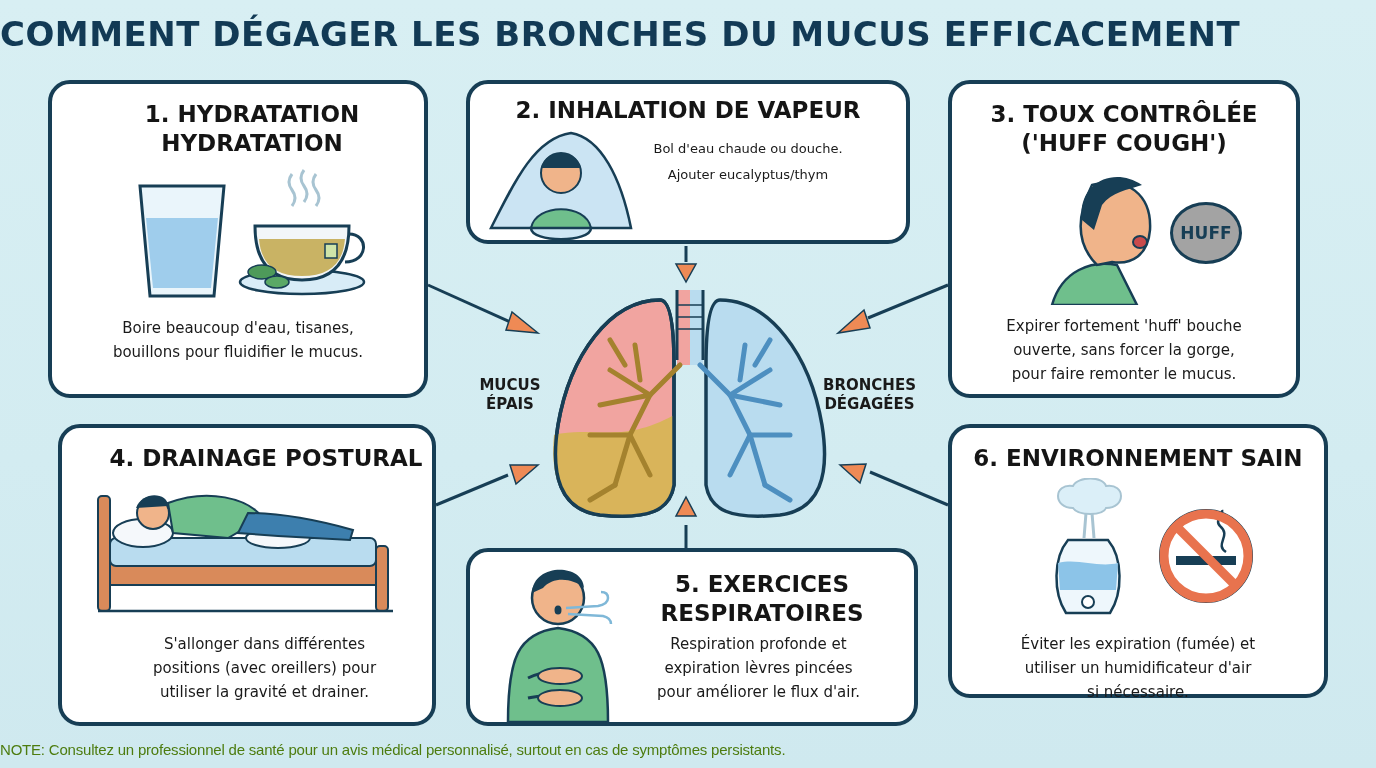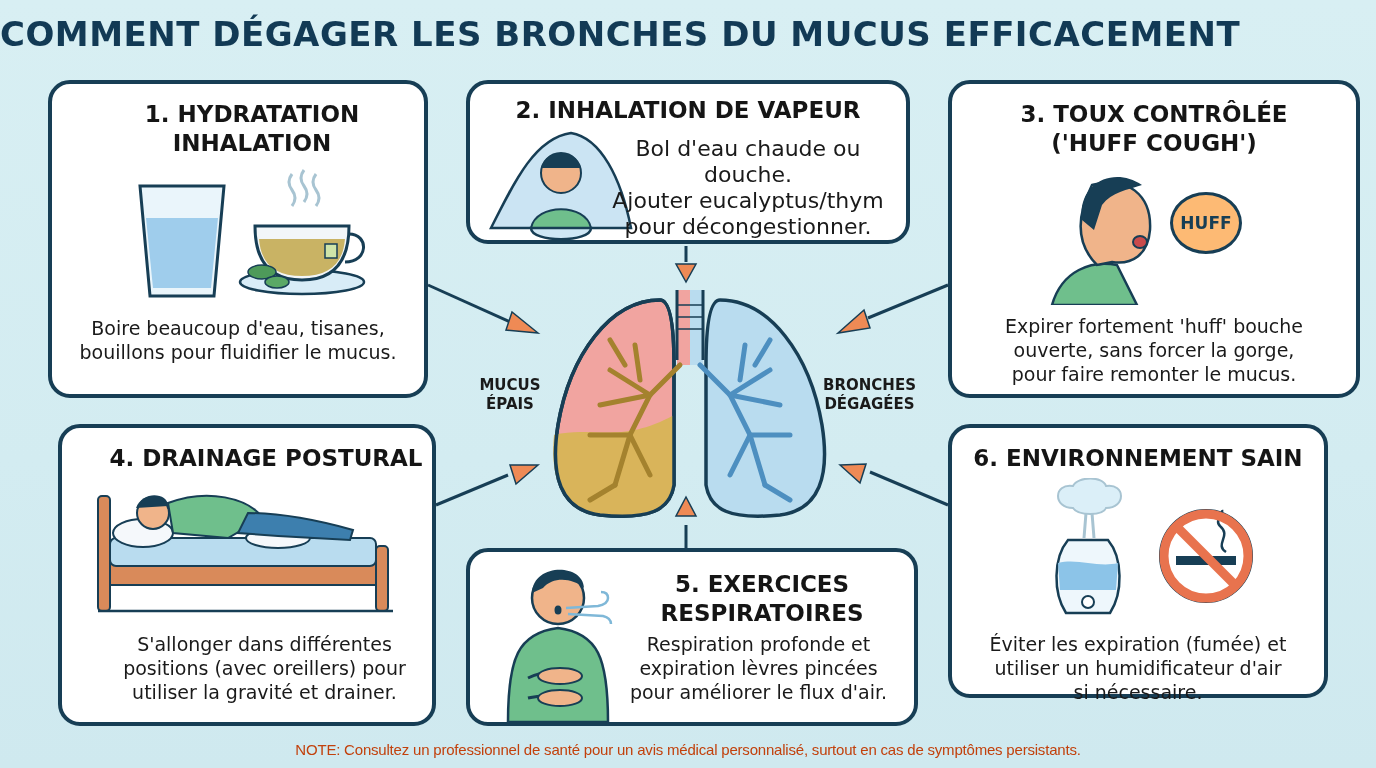--- a/index.html
+++ b/index.html
@@ -23,26 +23,26 @@
       border: 4px solid #173e55;
       border-radius: 22px;
     }
     .card h2 {
       font-family: "DejaVu Sans", "Liberation Sans", sans-serif;
       font-weight: bold; font-size: 23px; line-height: 29px;
       color: #151515; text-align: center;
     }
     .card p {
       font-family: "DejaVu Sans", "Liberation Sans", sans-serif;
-      font-size: 19px; line-height: 24px; color: #1a1a1a; text-align: center;
+      font-size: 15px; line-height: 24px; color: #1a1a1a; text-align: center;
     }
     .ill { position: absolute; }
     .note {
-      position: absolute; left: 0; top: 741px; width: 1376px; text-align: center;
-      font-family: "Liberation Sans", sans-serif; font-size: 15px; color: #c2410c;
+      position: absolute; left: 0; top: 741px; width: 1376px; text-align: left;
+      font-family: "Liberation Sans", sans-serif; font-size: 15px; color: #4d7c0f;
       letter-spacing: -0.2px;
     }
     .lung-label {
       position: absolute; text-align: center;
       font-family: "DejaVu Sans", "Liberation Sans", sans-serif;
       font-weight: bold; font-size: 15px; line-height: 19px; color: #1a1a1a;
     }
     svg.connectors { position: absolute; left: 0; top: 0; }
   </style>
 </head>
@@ -99,21 +99,21 @@
   <div>ÉPAIS</div>
 </div>
 <div class="lung-label" style="left:822px; top:376px; width:95px;">
   <div>BRONCHES</div>
   <div>DÉGAGÉES</div>
 </div>
 
 <div class="card" style="left:48px; top:80px; width:380px; height:318px;">
   <h2 style="margin-top:16px;padding-left:28px;">
     <div>1. HYDRATATION</div>
-    <div>INHALATION</div>
+    <div>HYDRATATION</div>
   </h2>
   <svg class="ill" style="left:80px; top:94px;" width="100" height="125">
     <path d="M8 8 L92 8 L82 118 L18 118 Z" fill="#eaf5fb" stroke="#173e55" stroke-width="3"></path>
     <path d="M14 40 L86 40 L79 110 L21 110 Z" fill="#9fcdec"></path>
   </svg>
   <svg class="ill" style="left:185px; top:80px;" width="140" height="135">
     <path d="M55 10 q-6 8 0 16 q6 8 0 16 M67 6 q-6 8 0 16 q6 8 0 16 M79 10 q-6 8 0 16 q6 8 0 16" stroke="#a8c4d2" stroke-width="3" fill="none"></path>
     <ellipse cx="65" cy="118" rx="62" ry="12" fill="#d8ecf7" stroke="#173e55" stroke-width="2.5"></ellipse>
     <path d="M18 62 L112 62 C112 100 95 116 65 116 C35 116 18 100 18 62 Z" fill="#f2f6f8" stroke="#173e55" stroke-width="3"></path>
     <path d="M22 75 L108 75 C106 100 92 112 65 112 C38 112 24 100 22 75 Z" fill="#c9b364"></path>
@@ -130,39 +130,38 @@
 
 <div class="card" style="left:466px; top:80px; width:444px; height:164px;">
   <h2 style="margin-top:12px;">2. INHALATION DE VAPEUR</h2>
   <svg class="ill" style="left:16px; top:44px;" width="150" height="115">
     <path d="M5 100 C30 50 50 10 85 5 C115 10 135 50 145 100 Z" fill="#cbe4f3" stroke="#173e55" stroke-width="2.5"></path>
     <circle cx="75" cy="45" r="20" fill="#f0b48a" stroke="#173e55" stroke-width="2"></circle>
     <path d="M55 40 C60 20 90 20 95 40" fill="#173e55"></path>
     <path d="M45 100 C50 75 100 75 105 100 Z" fill="#6fbf8c" stroke="#173e55" stroke-width="2"></path>
     <path d="M45 100 C45 115 105 115 105 100 Z" fill="#cfe7f5" stroke="#173e55" stroke-width="2.5"></path>
   </svg>
-  <p style="position:absolute; left:128px; right:8px; top:52px; line-height:26px; font-size:22px;">
+  <p style="position:absolute; left:128px; right:8px; top:52px; line-height:26px; font-size:13px;">
     <span style="display:block">Bol d'eau chaude ou douche.</span>
     <span style="display:block">Ajouter eucalyptus/thym</span>
-    <span style="display:block">pour décongestionner.</span>
-  </p>
-</div>
-
-<div class="card" style="left:948px; top:80px; width:412px; height:318px;">
+  </p>
+</div>
+
+<div class="card" style="left:948px; top:80px; width:352px; height:318px;">
   <h2 style="margin-top:16px;">
     <div>3. TOUX CONTRÔLÉE</div>
     <div>('HUFF COUGH')</div>
   </h2>
   <svg class="ill" style="left:90px; top:86px;" width="130" height="135">
     <path d="M10 135 C20 100 50 90 75 95 L95 135 Z" fill="#6fbf8c" stroke="#173e55" stroke-width="2.5"></path>
     <path d="M50 15 C85 5 110 25 108 60 C106 85 90 95 70 92 L55 95 C40 80 30 55 50 15 Z" fill="#f0b48a" stroke="#173e55" stroke-width="2.5"></path>
     <path d="M40 50 C35 15 70 -5 100 15 C85 20 70 22 60 35 L52 60 Z" fill="#173e55"></path>
     <ellipse cx="98" cy="72" rx="7" ry="6" fill="#c94b4b" stroke="#173e55" stroke-width="2"></ellipse>
   </svg>
-  <div class="ill" style="left:218px; top:108px; width:72px; height:62px; border:3px solid #173e55; border-radius:50%; background:#fdba74; display:flex; align-items:center; justify-content:center; font-family:'DejaVu Sans',sans-serif; font-weight:bold; font-size:17px; color:#173e55;">HUFF</div>
+  <div class="ill" style="left:218px; top:118px; width:72px; height:62px; border:3px solid #173e55; border-radius:50%; background:#a3a3a3; display:flex; align-items:center; justify-content:center; font-family:'DejaVu Sans',sans-serif; font-weight:bold; font-size:17px; color:#173e55;">HUFF</div>
   <p style="position:absolute; left:0; right:0; top:230px;">
     <span style="display:block">Expirer fortement 'huff' bouche</span>
     <span style="display:block">ouverte, sans forcer la gorge,</span>
     <span style="display:block">pour faire remonter le mucus.</span>
   </p>
 </div>
 
 <div class="card" style="left:58px; top:424px; width:378px; height:302px;">
   <h2 style="margin-top:16px;margin-left:38px;">4. DRAINAGE POSTURAL</h2>
   <svg class="ill" style="left:26px; top:60px;" width="320" height="132">

